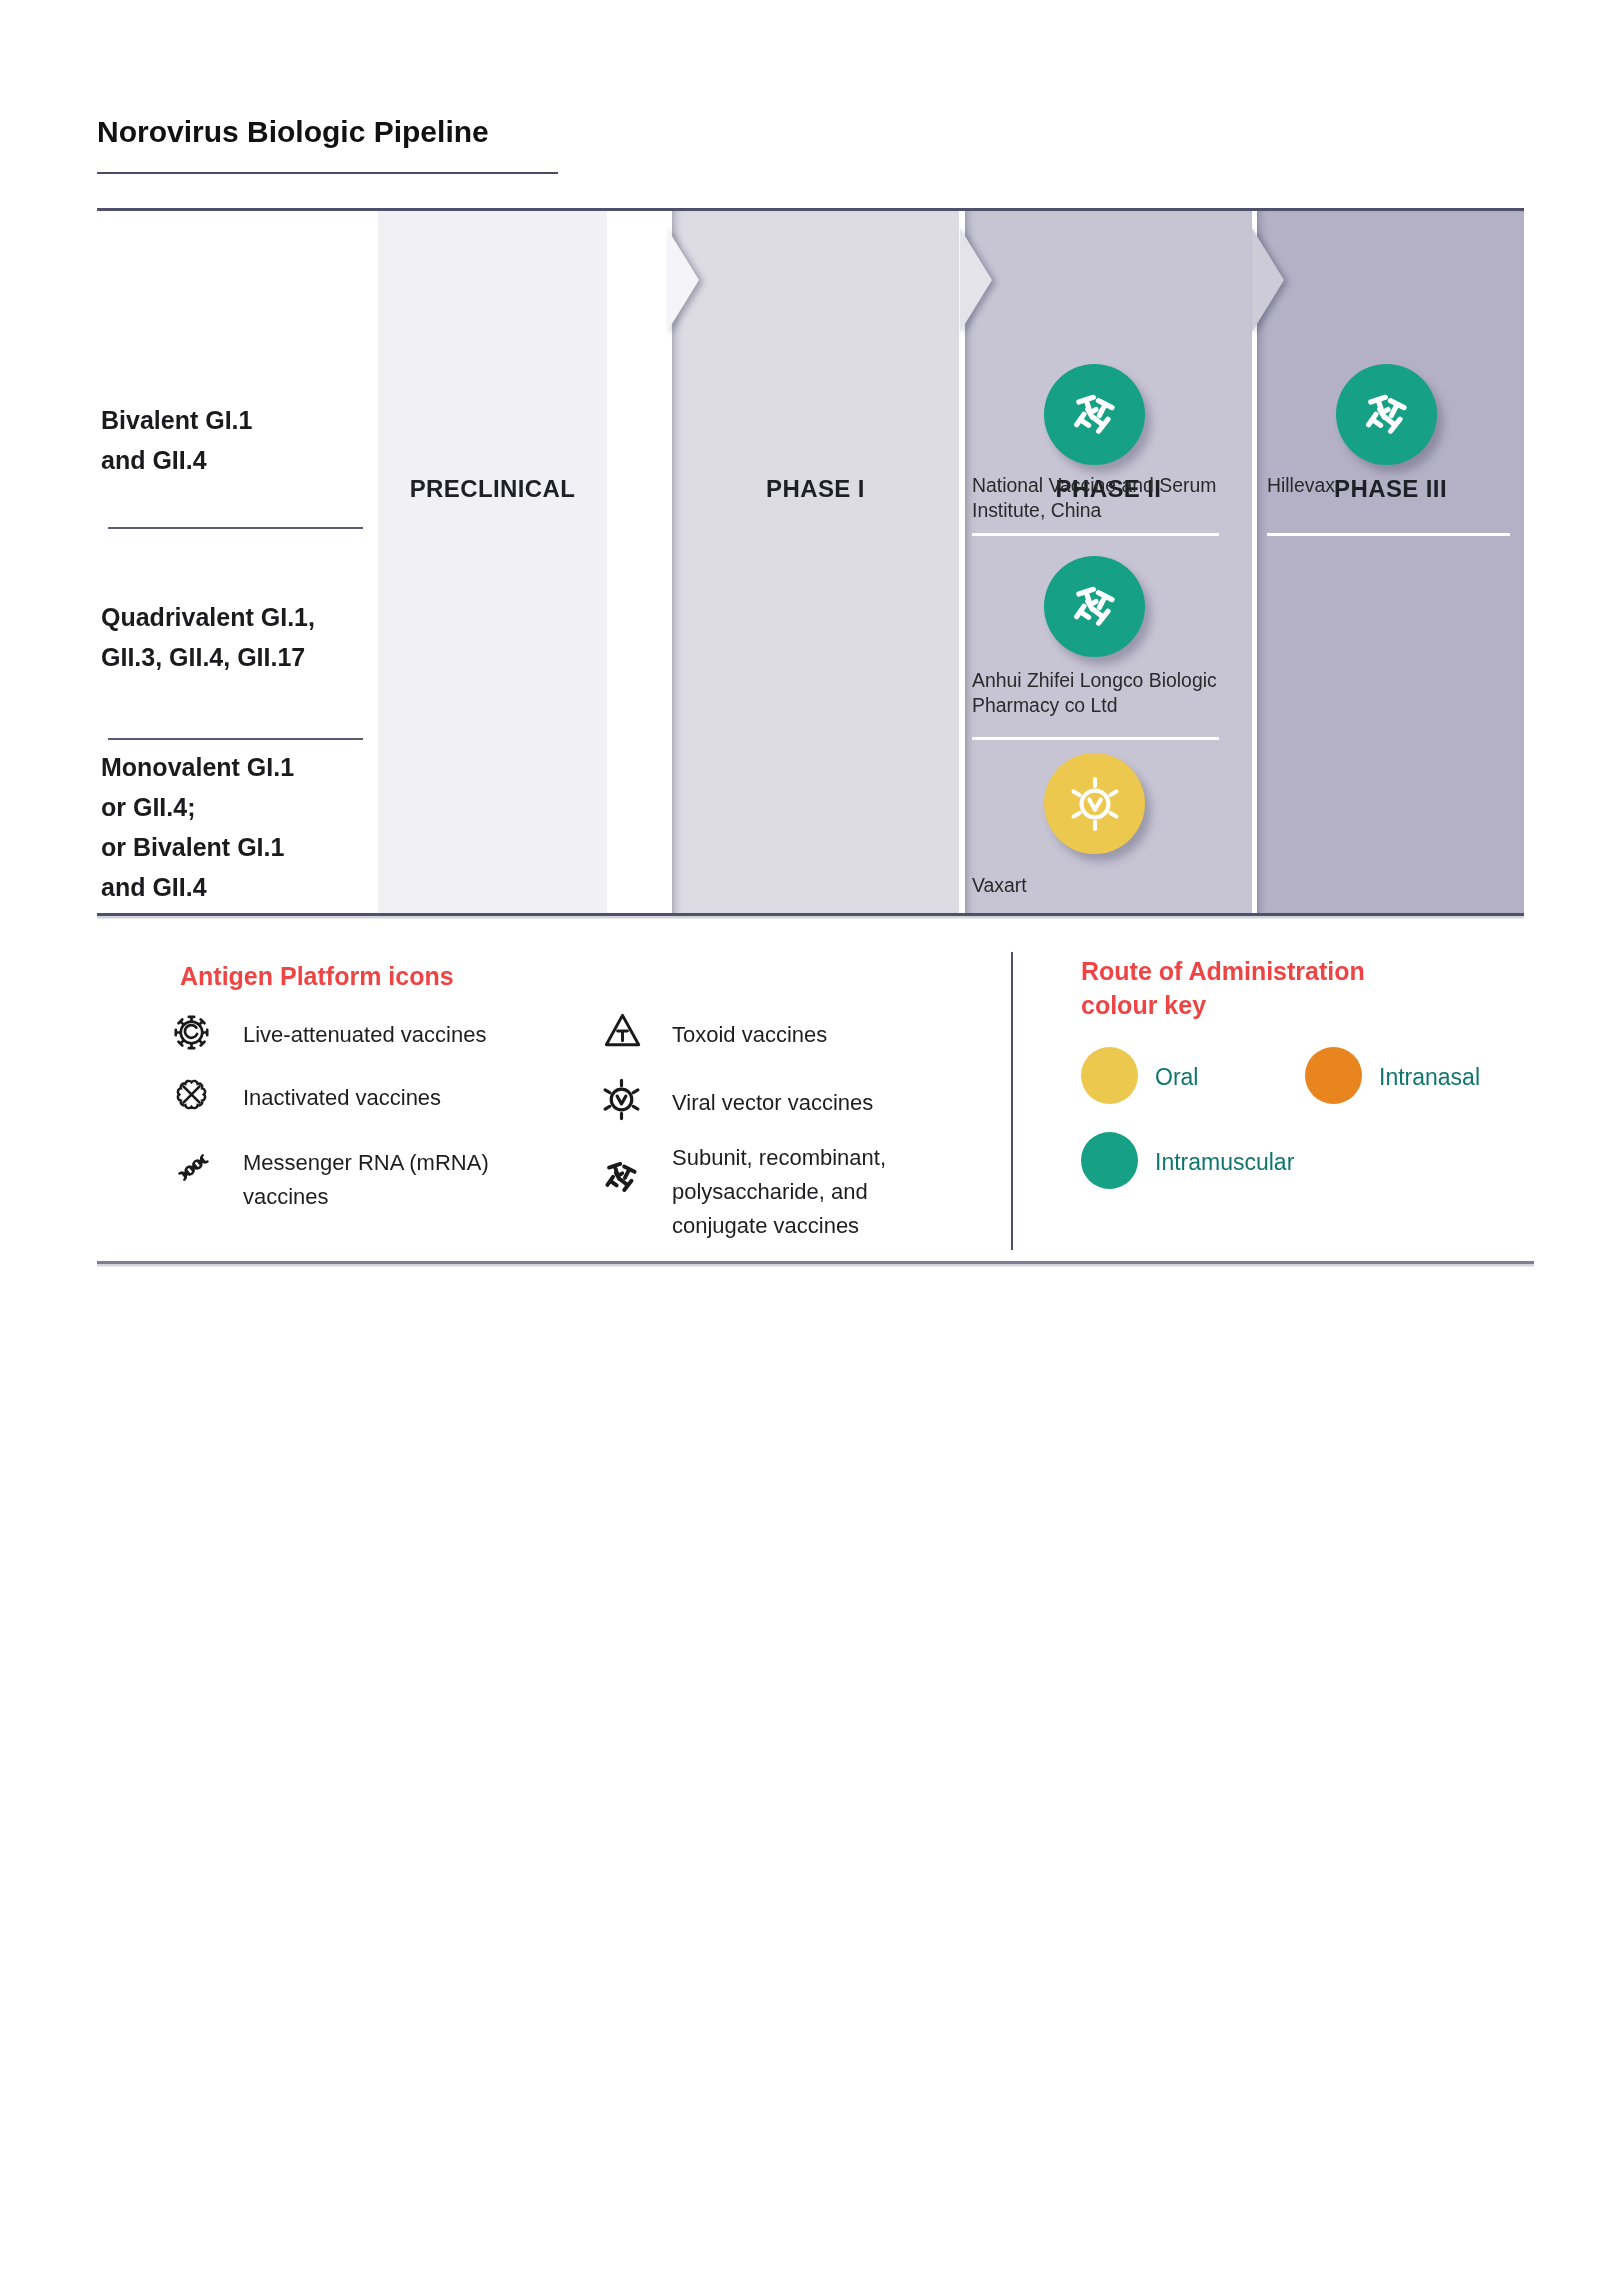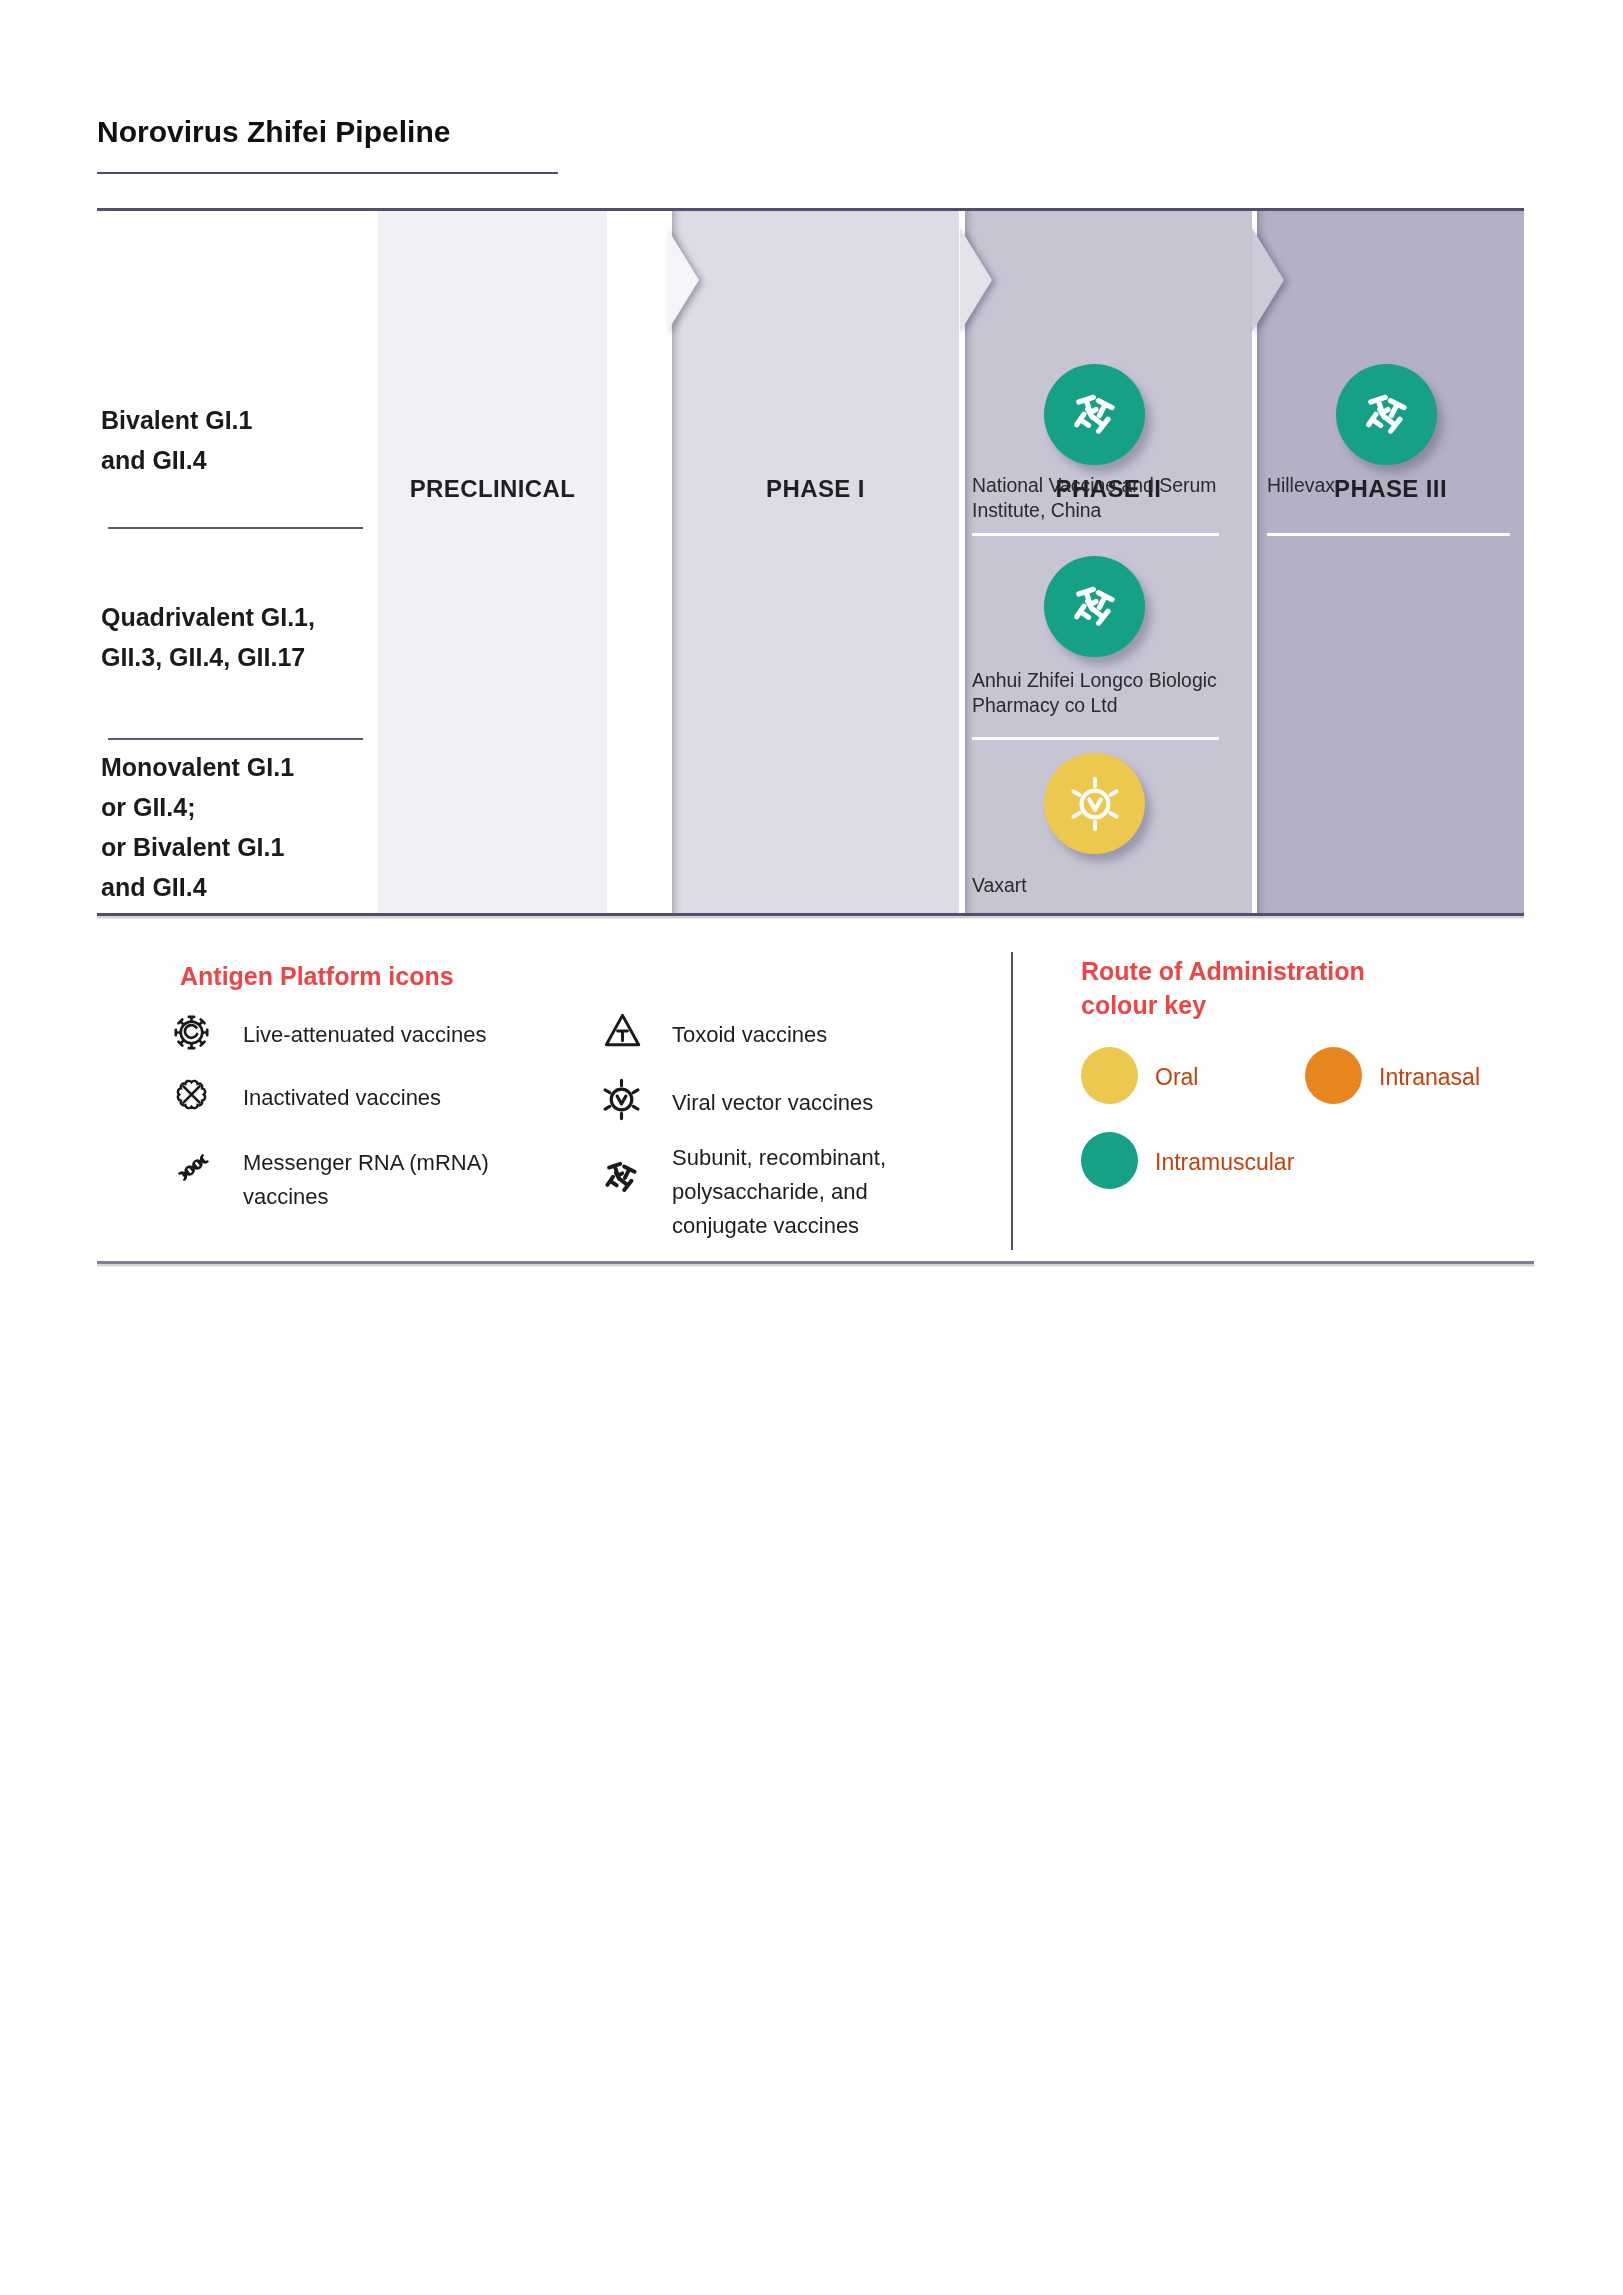--- a/index.html
+++ b/index.html
@@ -37,21 +37,21 @@
 
   .company{position:absolute;font-size:19.4px;line-height:25px;color:#2a2a2c;}
   .entry-divider{position:absolute;height:2.5px;background:#ffffff;}
 
   
   .legend-heading{position:absolute;font-size:25px;font-weight:bold;color:#ef4444;line-height:34px;}
   .licon{position:absolute;width:49px;height:49px;color:#1a1a1a;}
   .legend-label{position:absolute;font-size:22px;line-height:34px;color:#1e1e20;}
   .v-rule{position:absolute;left:1011px;top:952px;width:1.7px;height:298px;background:#50506a;}
   .route-circle{position:absolute;width:57px;height:57px;border-radius:50%;}
-  .route-label{position:absolute;font-size:23px;color:#c2410c;}
+  .route-label{position:absolute;font-size:23px;color:#0f766e;}
   .page-bottom-rule{position:absolute;left:97px;top:1261px;width:1437px;height:2.5px;
                     background:#7e7e95;box-shadow:0 2.5px 0 #d4d4df;}
 </style>
 </head>
 <body>
 
 <svg width="0" height="0" style="position:absolute" aria-hidden="true">
   <defs>
     <symbol id="sym-subunit" viewBox="0 0 100 100">
       <g fill="none" stroke="currentColor" stroke-width="8" stroke-linecap="round">
@@ -126,21 +126,21 @@
         <path d="M20 42 C30 42 30 58 40 58 C50 58 50 42 60 42 C70 42 70 58 80 58"></path>
         <path d="M20 58 C30 58 30 42 40 42 C50 42 50 58 60 58 C70 58 70 42 80 42"></path>
         <path d="M25 44 V56 M35 44 V56 M45 44 V56 M55 44 V56 M65 44 V56 M75 44 V56"></path>
       </g>
     </symbol>
   </defs>
 </svg>
 
 <div class="page">
 
-  <div class="title">Norovirus Zhifei Pipeline</div>
+  <div class="title">Norovirus Biologic Pipeline</div>
   <div class="title-underline"></div>
 
   <div class="rule-h rule-top"></div>
 
   <div class="phase-col" style="left: 378px; width: 229px; background: rgb(241, 240, 244);">
     <div class="phase-header">PRECLINICAL</div>
   </div>
   <div class="phase-col col-shadow" style="left: 672px; width: 287px; background: rgb(221, 220, 228);">
     <div class="phase-header">PHASE I</div>
   </div>

